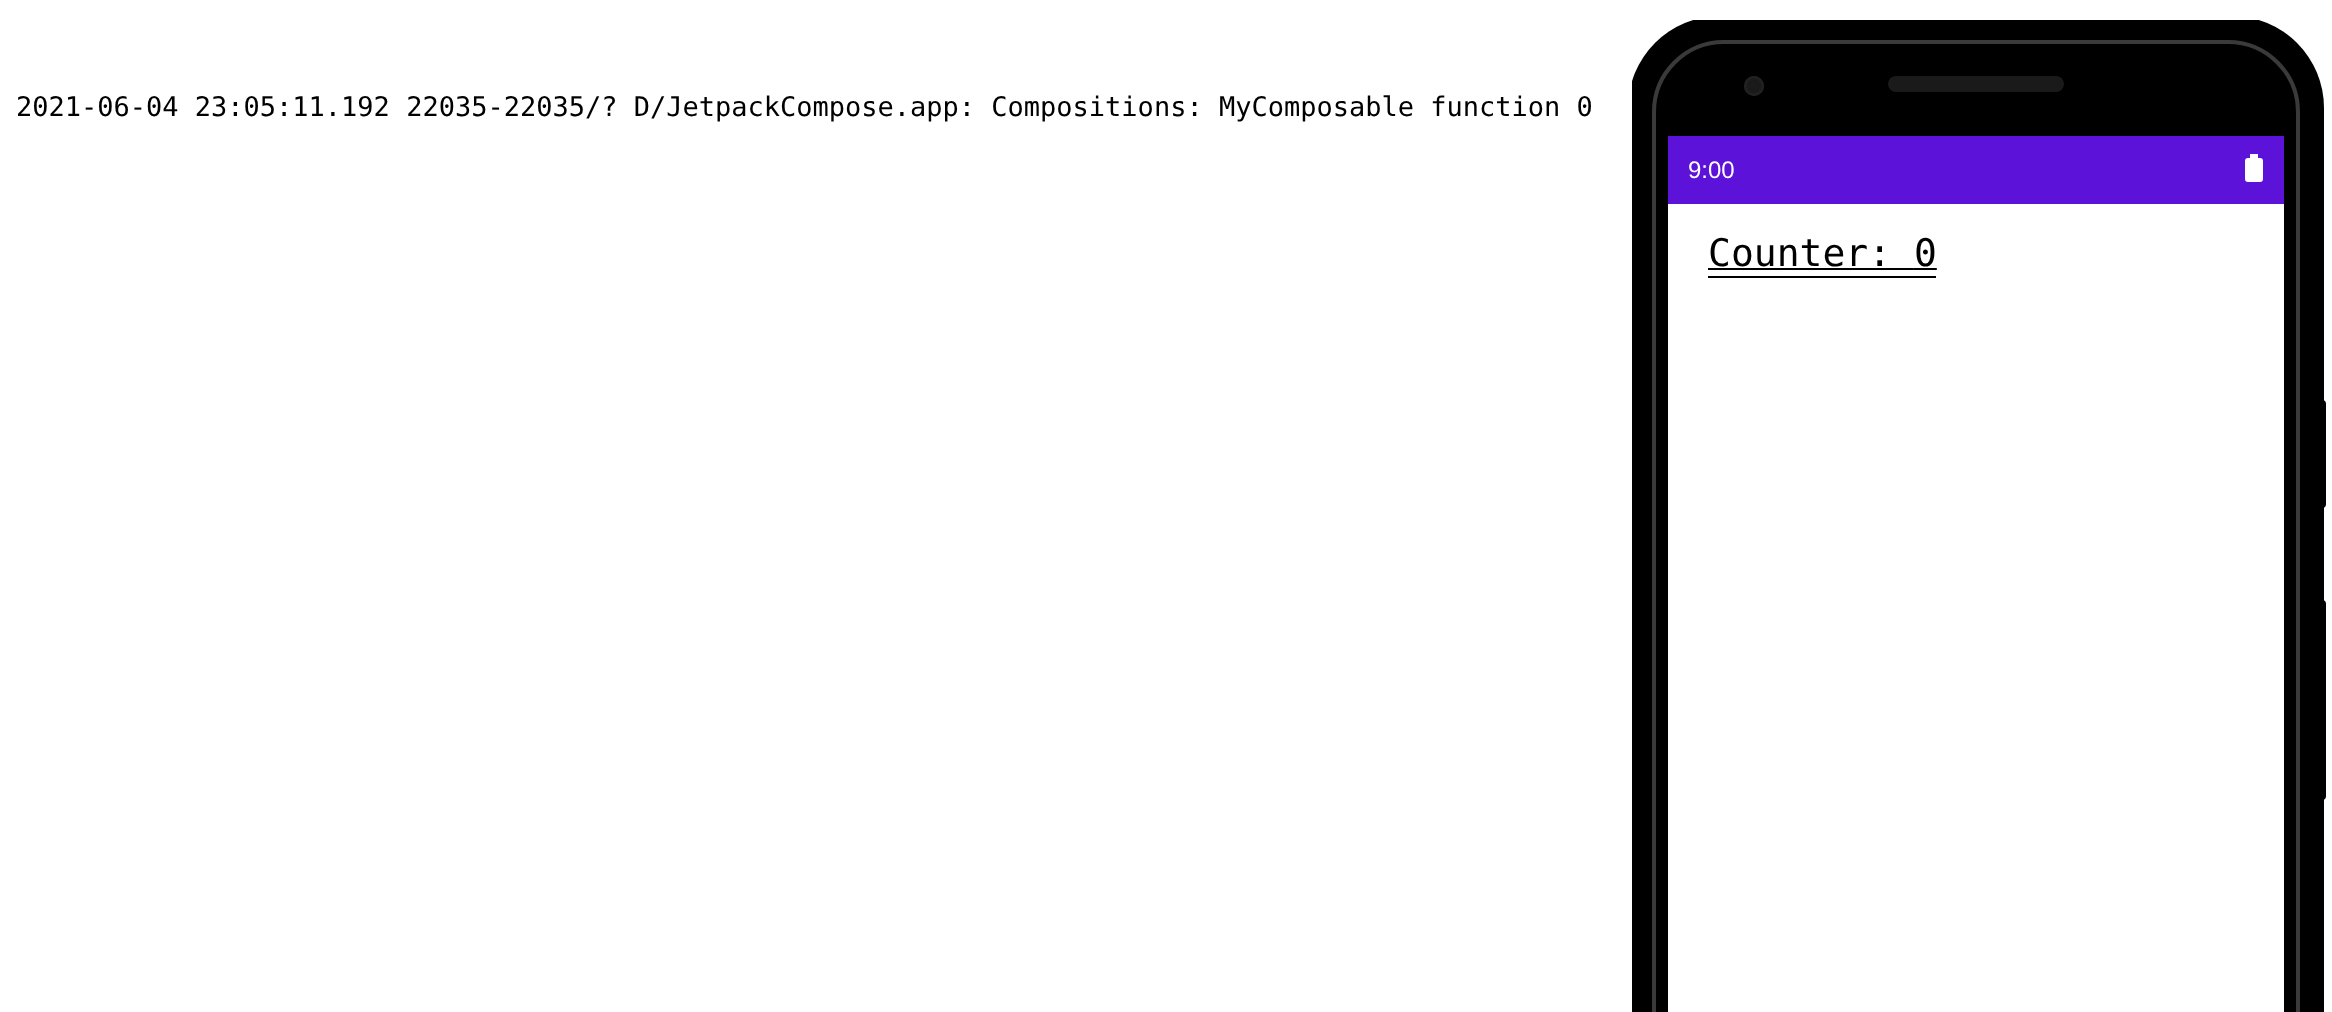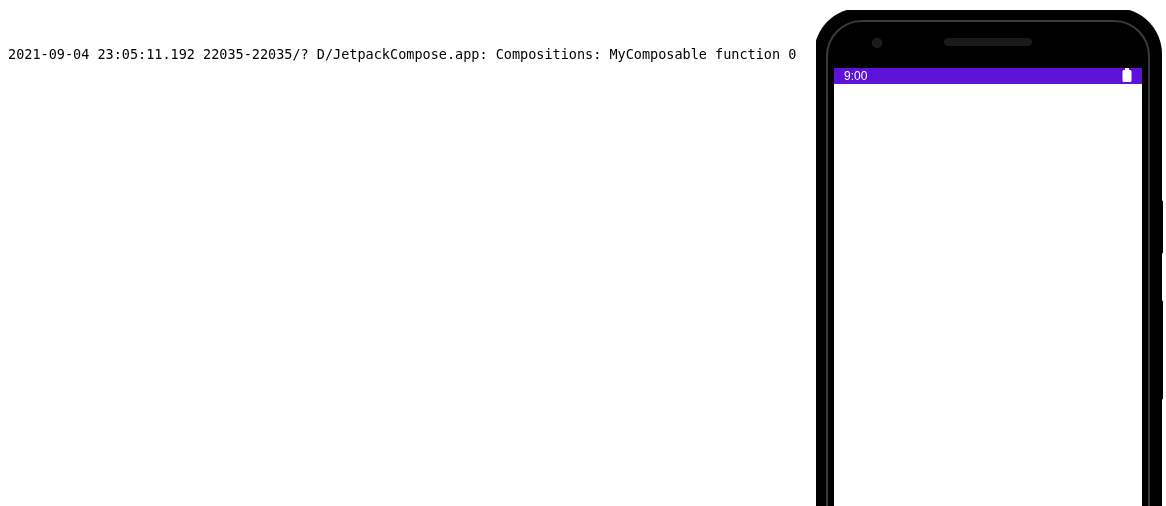--- a/index.html
+++ b/index.html
@@ -86,21 +86,21 @@
     .phone-screen {
       position: absolute;
       top: 58px;
       left: 18px;
       right: 18px;
       height: 600px;
       background: #ffffff;
       overflow: hidden;
     }
     .status-bar {
-      height: 16px;
+      height: 34px;
       width: 100%;
       display: flex;
       align-items: center;
       justify-content: space-between;
       padding: 0 10px;
       font-size: 12px;
       font-family: Arial, sans-serif;
       color: #ffffff;
     }
     .status-left {
@@ -140,21 +140,21 @@
     }
     .side-button-vol {
       top: 290px;
       height: 100px;
     }
   </style>
 </head>
 <body>
 
 <div class="log-panel">
-  <span class="log-line">2021-09-04 23:05:11.192 22035-22035/? D/JetpackCompose.app: Compositions: MyComposable function 0</span>
+  <span class="log-line">2021-06-04 23:05:11.192 22035-22035/? D/JetpackCompose.app: Compositions: MyComposable function 0</span>
 </div>
 
 <div class="device-frame">
   <div class="phone-outer">
     <div class="phone-inner-border"></div>
     <div class="phone-top-bar">
       <div class="phone-camera"></div>
       <div class="phone-speaker"></div>
     </div>
     <div class="side-button side-button-power"></div>
@@ -164,15 +164,18 @@
         <span class="status-left">9:00</span>
         <span class="status-right">
           <span class="battery-icon">
             <svg width="10" height="14" viewBox="0 0 10 14">
               <rect x="3" y="0" width="4" height="2" fill="#ffffff"></rect>
               <rect x="0.5" y="2" width="9" height="12" rx="1.5" fill="#ffffff"></rect>
             </svg>
           </span>
         </span>
       </div>
+      <div class="app-body">
+        <span class="counter-text"><span>Counter: </span><span>0</span></span>
+      </div>
     </div>
   </div>
 </div>
 
 </body></html>

